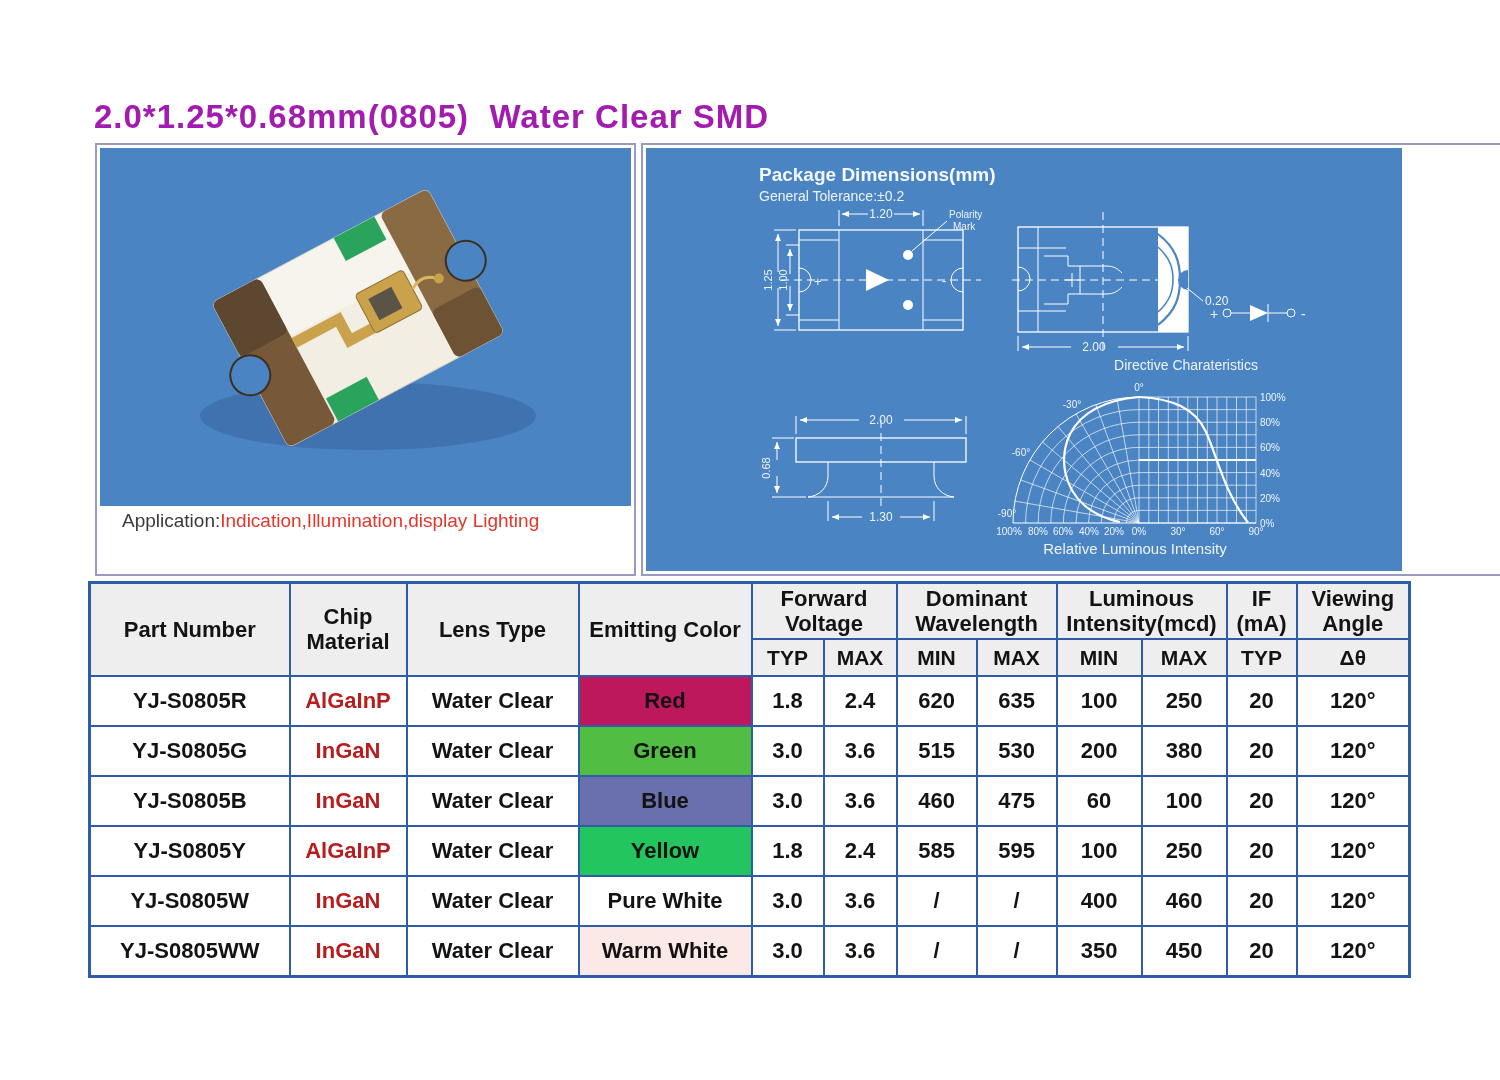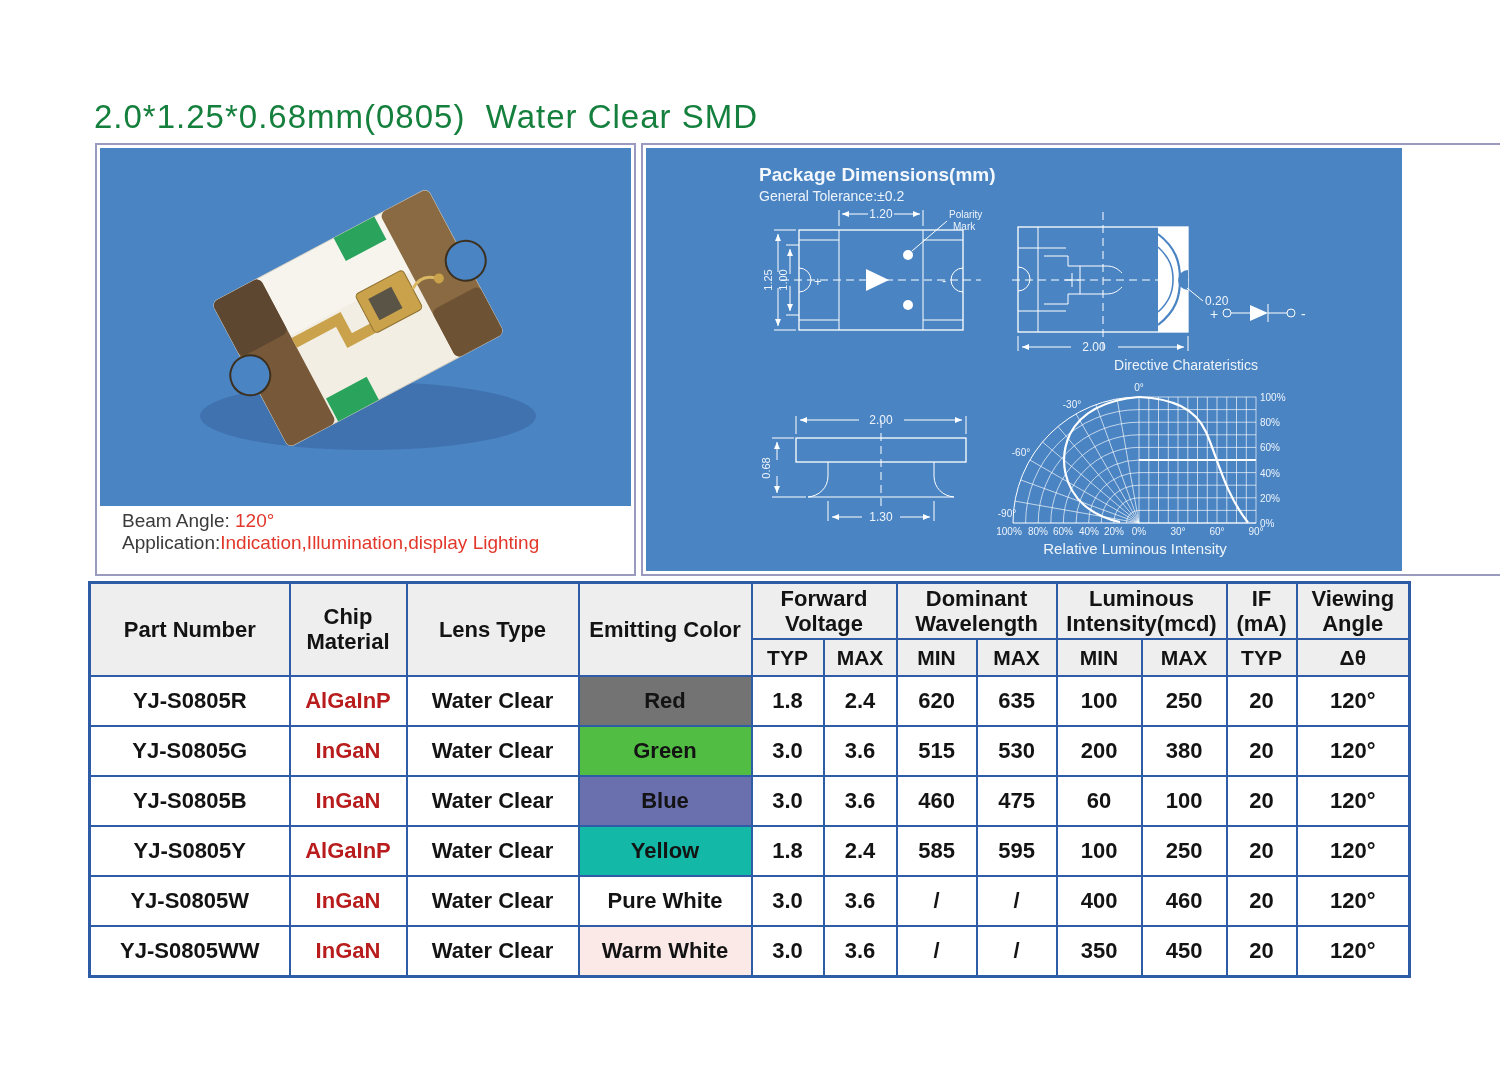--- a/index.html
+++ b/index.html
@@ -1,19 +1,19 @@
 <!DOCTYPE html>
 <html><head>
 <meta charset="utf-8">
 <style>
   html,body{margin:0;padding:0;}
   body{width:1500px;height:1080px;background:#ffffff;position:relative;
        font-family:"Liberation Sans",sans-serif;overflow:hidden;}
-  .title{position:absolute;left:94px;top:98px;font-size:33px;font-weight:normal;
-         color:#15803d;letter-spacing:1px;white-space:pre;}
+  .title{position:absolute;left:94px;top:98px;font-size:33px;font-weight:bold;
+         color:#a21caf;letter-spacing:1px;white-space:pre;}
   .panel{position:absolute;top:143px;border:2px solid #9a99c0;background:#fff;
          padding:3px;box-sizing:border-box;}
   .panel-left{left:95px;width:541px;height:433px;}
   .panel-right{left:641px;width:888px;height:433px;}
   .photo-blue{width:531px;height:358px;background:#4a84c3;}
   .photo-text{padding:4px 0 0 22px;font-size:19px;line-height:22px;color:#3a3a3a;font-weight:500;}
   .red{color:#e2372b;}
   .blue-fill{width:756px;height:423px;background:#4a84c3;}
   svg text{font-family:"Liberation Sans",sans-serif;}
   .s{stroke:#fff;stroke-width:1.3;fill:none;}
@@ -62,21 +62,20 @@
         <rect x="-66" y="56" width="46" height="26" fill="#2aa45c"></rect>
         <path d="M-68,-8 H-18 V16 H28" stroke="#c9a24b" stroke-width="11" fill="none"></path>
         <rect x="8" y="-22" width="54" height="44" rx="4" fill="#c9a24b" stroke="#8f7130"></rect>
         <rect x="18" y="-12" width="26" height="24" fill="#5a5446"></rect>
         <path d="M62,0 C74,-8 82,-4 88,2" stroke="#d9b863" stroke-width="3" fill="none"></path>
         <circle cx="90" cy="3" r="5" fill="#c9a24b"></circle>
       </g>
     </svg>
   </div>
   <div class="photo-text">
-    <div><span>Beam Angle: </span><span class="red">120°</span></div>
     <div><span>Application:</span><span class="red">Indication,Illumination,display Lighting</span></div>
   </div>
 </div>
 
 <div class="panel panel-right">
   <div class="blue-fill">
     <svg width="756" height="423" viewBox="0 0 756 423">
       <defs>
         <marker id="ar" viewBox="0 0 8 8" markerWidth="8" markerHeight="8" refX="7" refY="4" orient="auto" markerUnits="userSpaceOnUse">
           <path d="M0,1 L7,4 L0,7 Z" fill="#fff"></path>
@@ -257,21 +256,21 @@
       <th>MAX</th>
       <th>TYP</th>
       <th>Δθ</th>
     </tr>
   </thead>
   <tbody>
     <tr>
       <td>YJ-S0805R</td>
       <td class="chip">AlGaInP</td>
       <td>Water Clear</td>
-      <td style="background: #737373;">Red</td>
+      <td style="background: #be185d;">Red</td>
       <td>1.8</td>
       <td>2.4</td>
       <td>620</td>
       <td>635</td>
       <td>100</td>
       <td>250</td>
       <td>20</td>
       <td>120°</td>
     </tr>
     <tr>
@@ -299,21 +298,21 @@
       <td>475</td>
       <td>60</td>
       <td>100</td>
       <td>20</td>
       <td>120°</td>
     </tr>
     <tr>
       <td>YJ-S0805Y</td>
       <td class="chip">AlGaInP</td>
       <td>Water Clear</td>
-      <td style="background: #14b8a6;">Yellow</td>
+      <td style="background: #22c55e;">Yellow</td>
       <td>1.8</td>
       <td>2.4</td>
       <td>585</td>
       <td>595</td>
       <td>100</td>
       <td>250</td>
       <td>20</td>
       <td>120°</td>
     </tr>
     <tr>

